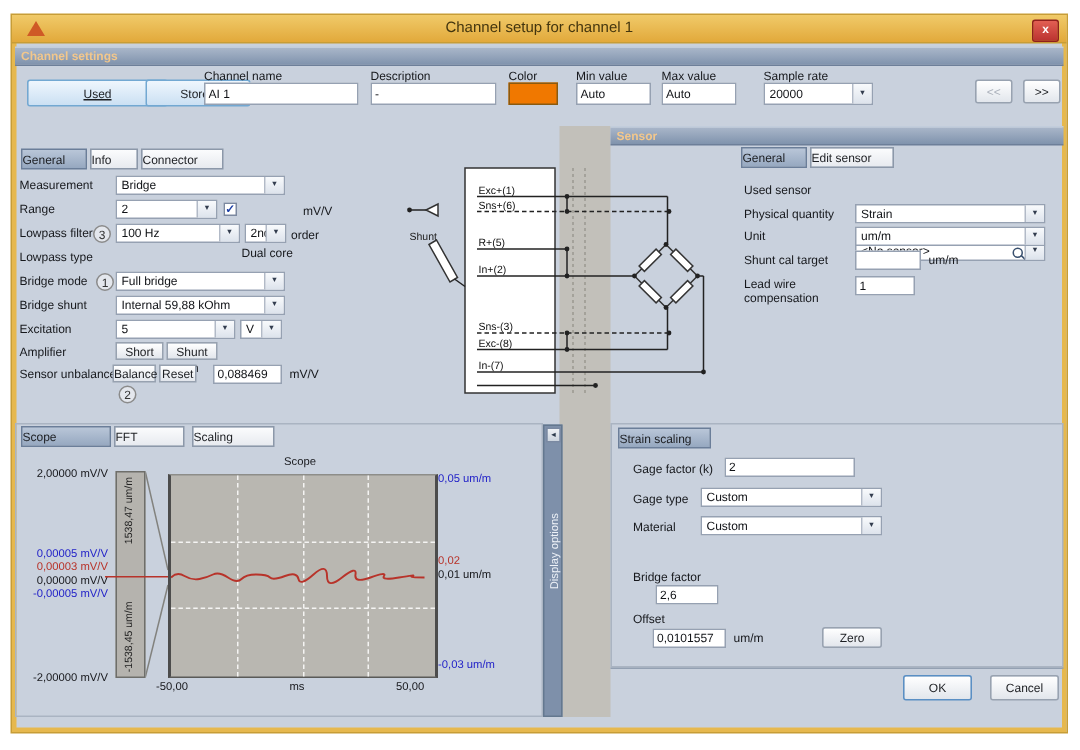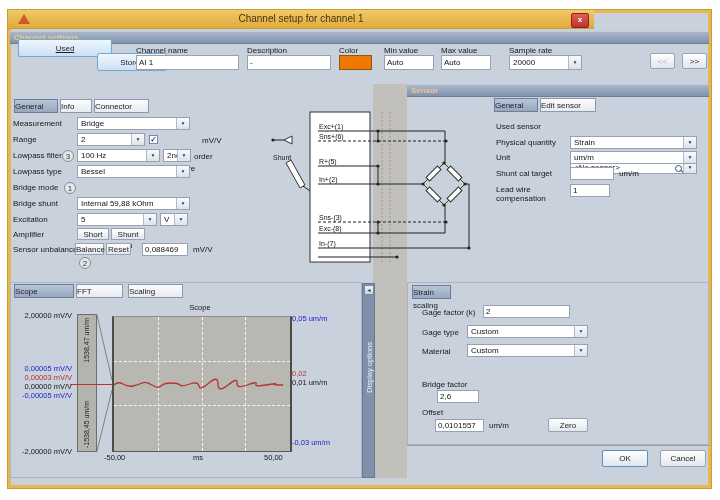--- a/index.html
+++ b/index.html
@@ -1,20 +1,20 @@
 <!DOCTYPE html>
 <html><head>
 <meta charset="utf-8">
 <style>
   html,body{margin:0;padding:0;background:#ffffff;}
   body{font-family:"Liberation Sans",sans-serif;}
   .stage{position:relative;width:720px;height:500px;background:#fff;overflow:hidden;}
   .frame{position:absolute;left:8px;top:10px;width:703px;height:478px;background:#c9d1dd;
          border:3px solid #e6b84e;outline:1px solid #c79d37;box-sizing:border-box;}
-  .titlebar{position:absolute;left:8px;top:10px;width:586px;height:19px;box-sizing:border-box;
+  .titlebar{position:absolute;left:8px;top:10px;width:703px;height:19px;box-sizing:border-box;
             background:linear-gradient(#f0ca69,#e2a93b);border-bottom:1px solid #c79d37;}
   .title{position:absolute;left:0;right:0;top:3px;text-align:center;font-size:10px;color:#43350e;}
   .warn{position:absolute;left:10px;top:4px;width:0;height:0;border-left:6px solid transparent;
         border-right:6px solid transparent;border-bottom:10px solid #cf5a26;}
   .closebtn{position:absolute;right:5px;top:3px;width:16px;height:13px;background:linear-gradient(#e25f53,#bb3330);
             border:1px solid #8f1f1d;border-radius:2px;color:#fff;font-size:8px;font-weight:bold;
             text-align:center;line-height:12px;}
   .secbar{position:absolute;height:13px;background:linear-gradient(#a9b6c9,#8093ad);border-top:1px solid #c2cddc;
           border-bottom:1px solid #6d7f99;color:#f2c78c;font-size:8px;font-weight:bold;padding-left:4px;
           box-sizing:border-box;line-height:12px;}
@@ -60,21 +60,21 @@
   <div class="frame"></div>
 
   <div class="titlebar">
     <div class="warn"></div>
     <div class="title">Channel setup for channel 1</div>
     <div class="closebtn">x</div>
   </div>
 
   <div class="secbar" style="left:10px;top:31px;width:699px;">Channel settings</div>
 
-  <div class="pbtn bluebtn" style="left:18px;top:39px;width:94px;height:18px;line-height:17px;text-decoration:underline;">Used</div>
+  <div class="pbtn bluebtn" style="left:18px;top:53px;width:94px;height:18px;line-height:17px;text-decoration:underline;">Used</div>
   <div class="pbtn bluebtn" style="left:97px;top:53px;width:70px;height:18px;line-height:17px;">Stored</div>
 
   <div class="lbl" style="left:136px;top:46px;">Channel name</div>
   <input class="inp" style="left: 136px; top: 55px; width: 103px; height: 15px;" value="AI 1">
 
   <div class="lbl" style="left:247px;top:46px;">Description</div>
   <input class="inp" style="left: 247px; top: 55px; width: 84px; height: 15px;" value="-">
 
   <div class="lbl" style="left:339px;top:46px;">Color</div>
   <div style="position:absolute;left:339px;top:55px;width:33px;height:15px;background:#f07800;border:1px solid #8a5a10;box-sizing:border-box;"></div>
@@ -122,27 +122,27 @@
     <span class="txt">100 Hz</span>
     <span class="arr">▼</span>
   </div>
   <div class="dd" style="left:163px;top:149px;width:28px;">
     <span class="txt">2nd</span>
     <span class="arr">▼</span>
   </div>
   <div class="lbl" style="left:194px;top:152px;">order</div>
 
   <div class="lbl" style="left:13px;top:167px;">Lowpass type</div>
-  <div class="dd" style="left:77px;top:165px;width:113px;">
-    <span class="txt">Bessel</span>
-    <span class="arr">▼</span>
-  </div>
 
   <div class="lbl" style="left:13px;top:183px;">Bridge mode</div>
   <div class="ann" style="left:64px;top:182px;">1</div>
+  <div class="dd" style="left:77px;top:181px;width:113px;">
+    <span class="txt">Full bridge</span>
+    <span class="arr">▼</span>
+  </div>
 
   <div class="lbl" style="left:13px;top:199px;">Bridge shunt</div>
   <div class="dd" style="left:77px;top:197px;width:113px;">
     <span class="txt">Internal 59,88 kOhm</span>
     <span class="arr">▼</span>
   </div>
 
   <div class="lbl" style="left:13px;top:215px;">Excitation</div>
   <div class="dd" style="left:77px;top:213px;width:80px;">
     <span class="txt">5</span>
@@ -306,21 +306,21 @@
   <div class="slab" style="left:193px;top:453px;">ms</div>
   <div class="slab" style="left:264px;top:453px;">50,00</div>
 
   <div class="dispstrip">
     <span class="rot" style="color:#eef2f8;">Display options</span>
   </div>
   <div class="stripbtn">◄</div>
 
   <div class="panelbrd" style="left:407px;top:282px;width:302px;height:163px;"></div>
 
-  <div class="tab active" style="left:412px;top:285px;width:39px;">Strain scaling</div>
+  <div class="tab active" style="left:412px;top:285px;width:62px;">Strain scaling</div>
 
   <div class="lbl" style="left:422px;top:308px;">Gage factor (k)</div>
   <input class="inp" style="left: 483px; top: 305px; width: 87px;" value="2">
 
   <div class="lbl" style="left:422px;top:328px;">Gage type</div>
   <div class="dd" style="left:467px;top:325px;width:121px;">
     <span class="txt">Custom</span>
     <span class="arr">▼</span>
   </div>
 

